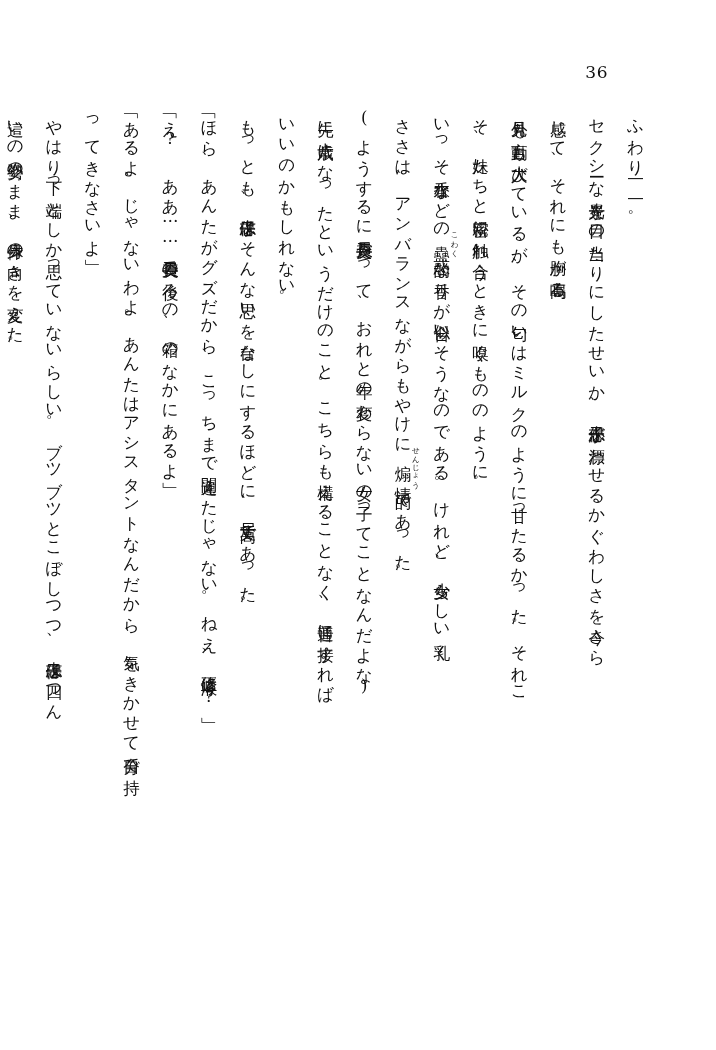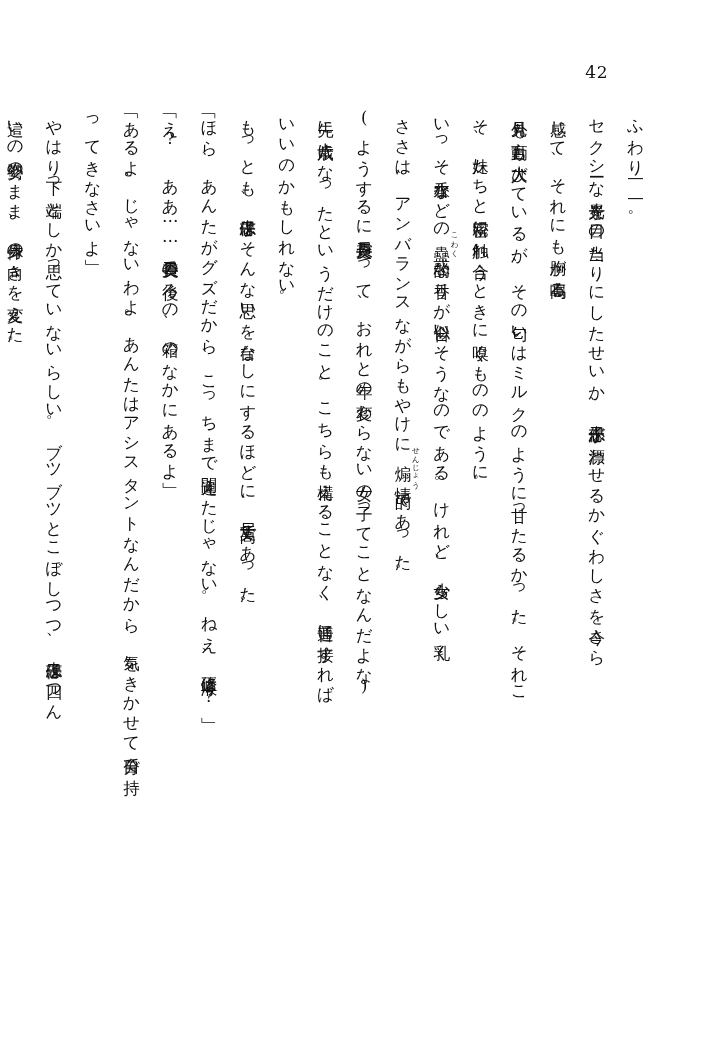--- a/index.html
+++ b/index.html
@@ -55,21 +55,21 @@
     font-size: 7.5px;
     letter-spacing: 0px;
     line-height: 1;
   }
 </style>
 </head>
 <body>
 
 <div class="page">
 
-  <div class="page-number">42</div>
+  <div class="page-number">36</div>
 
   <div class="text-block">
     <span class="line">ふわり——。</span>
     <span class="line">セクシーな光景を目の当たりにしたせいか、志保子が漂わせるかぐわしさを今さら</span>
     <span class="line">感じて、それにも胸が高鳴る。</span>
     <span class="line">外見も言動も大人びているが、その匂いはミルクのように甘ったるかった。それこ</span>
     <span class="line">そ、妹たちと親密に触れ合うときに嗅ぐもののように。</span>
     <span class="line">いっそ香水などの<ruby>蠱惑<rt>こわく</rt></ruby>的な香りが似合いそうなのである。けれど、少女らしい乳く</span>
     <span class="line">ささは、アンバランスながらもやけに<ruby>煽情<rt>せんじょう</rt></ruby>的であった。</span>
     <span class="line">(ようするに委員長だって、おれと年の変わらない女の子ってことなんだよな)</span>

